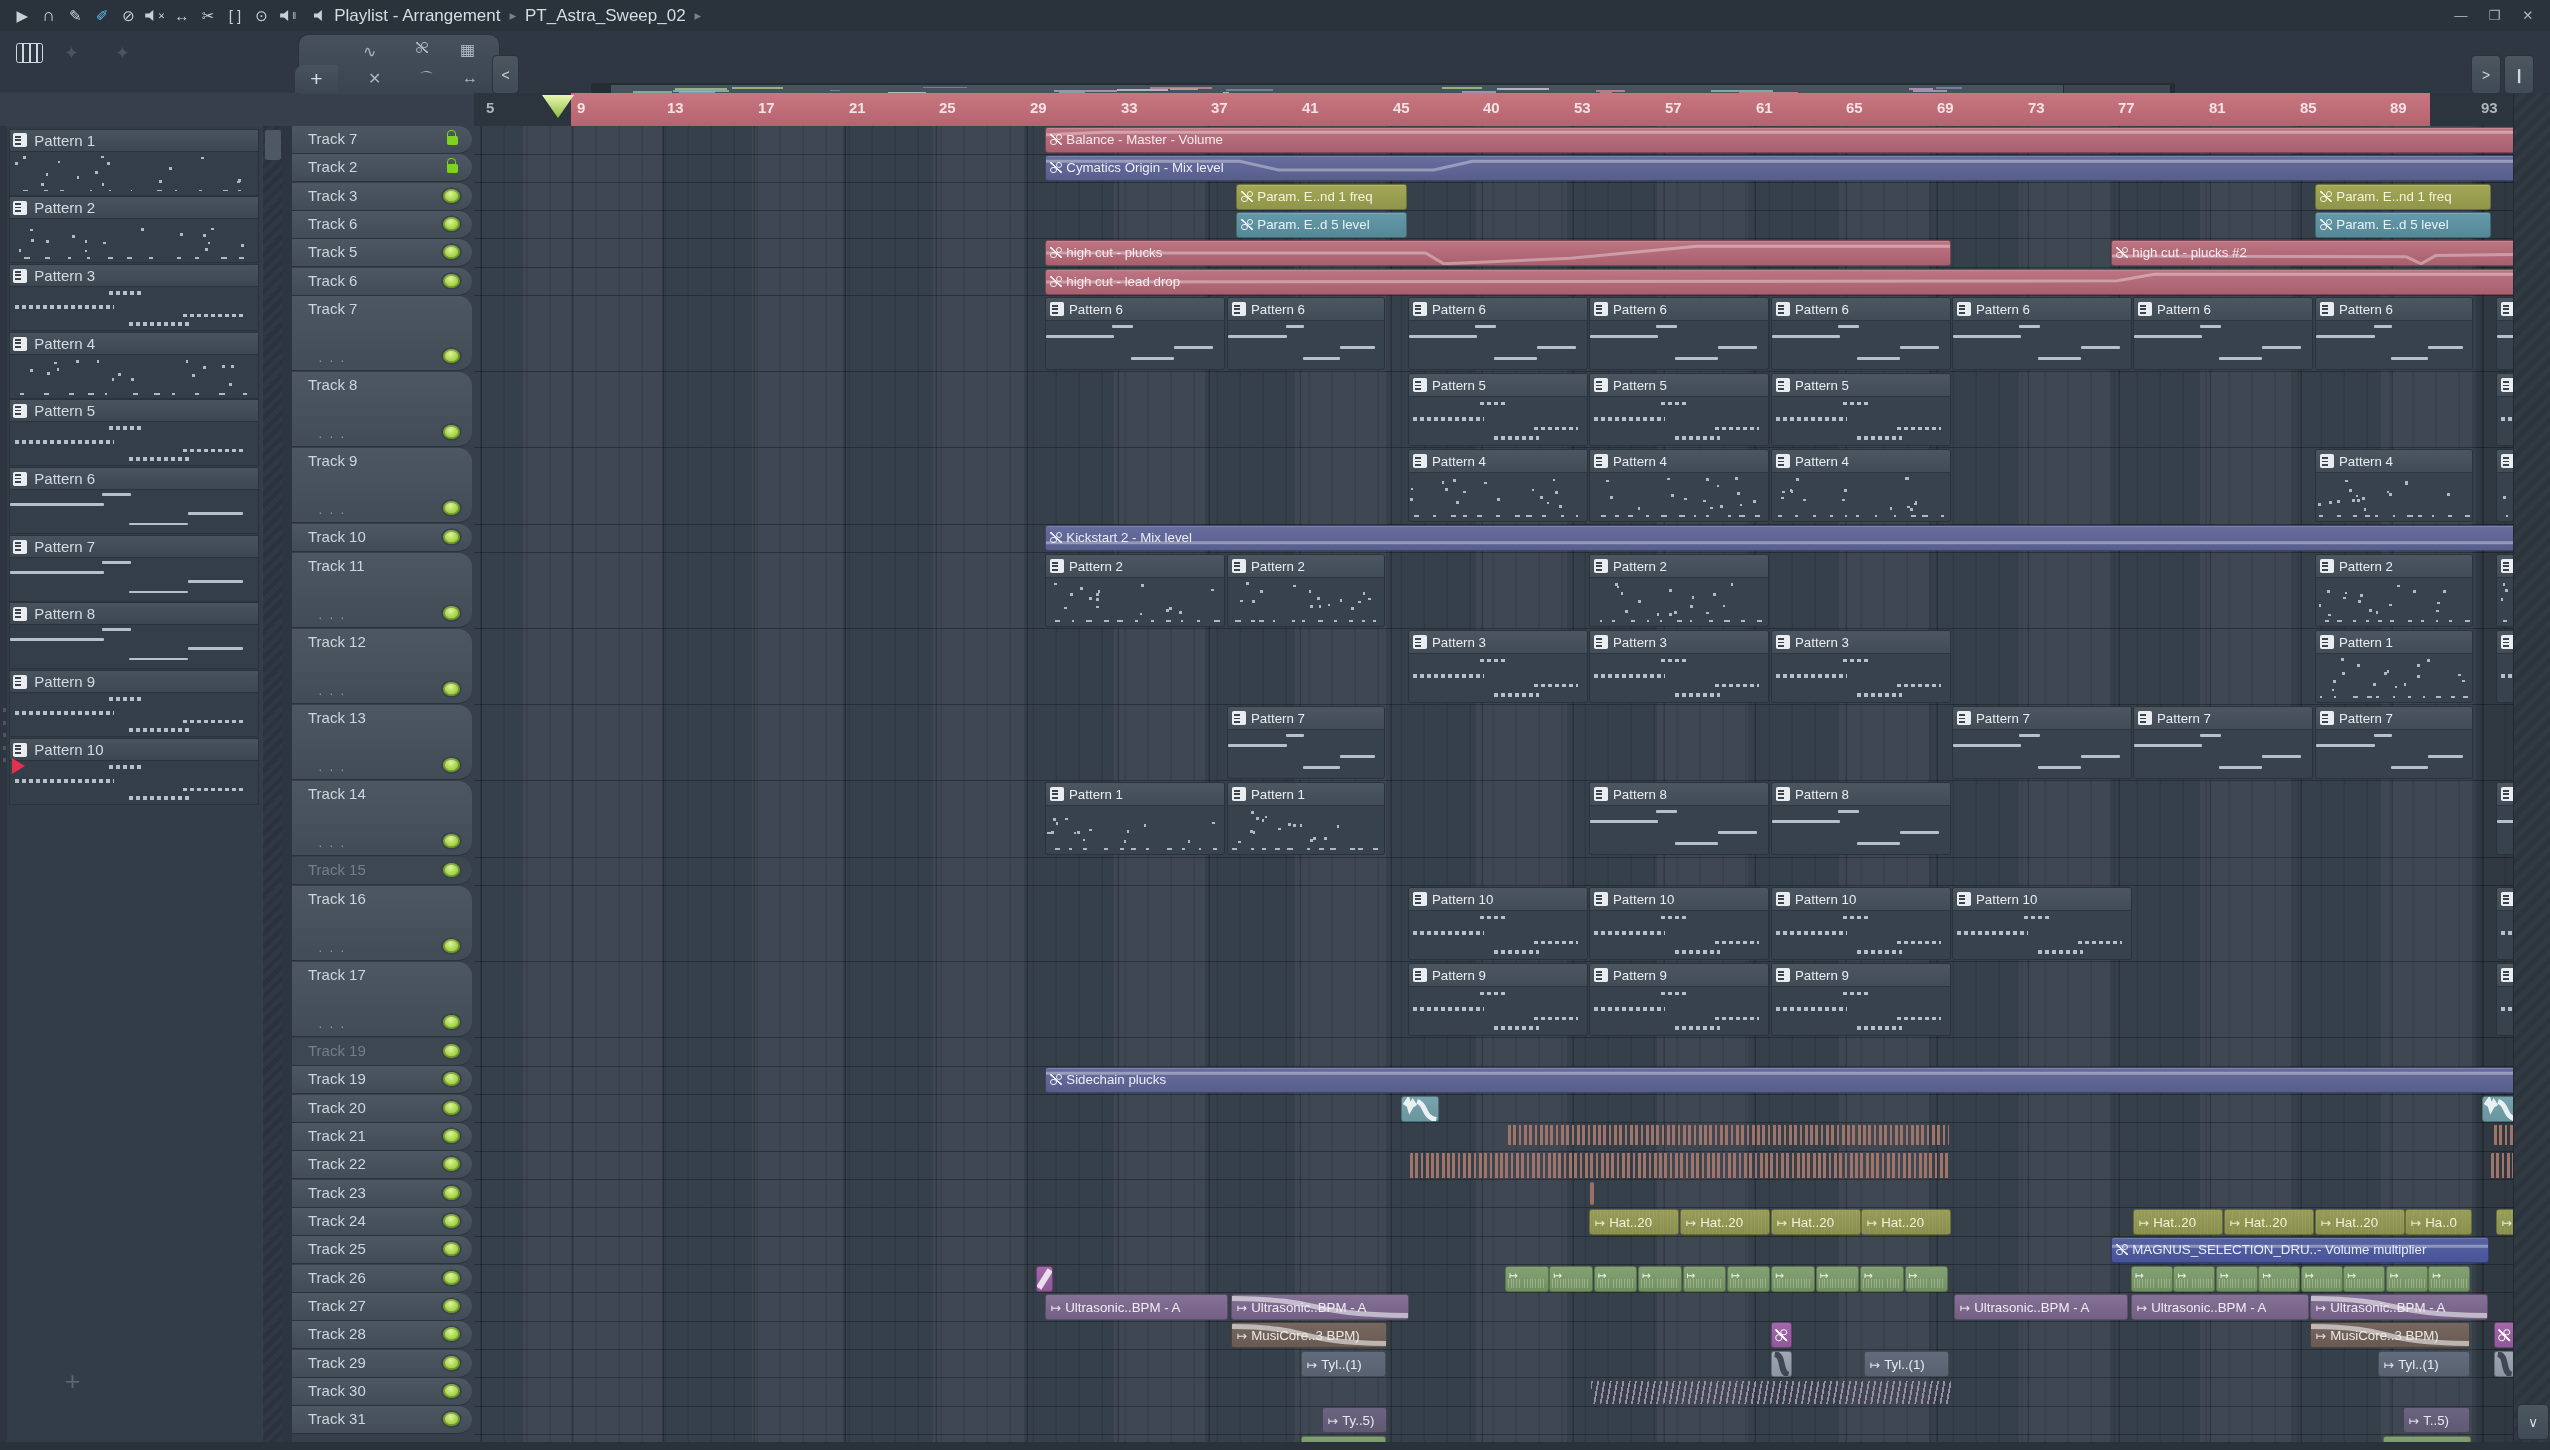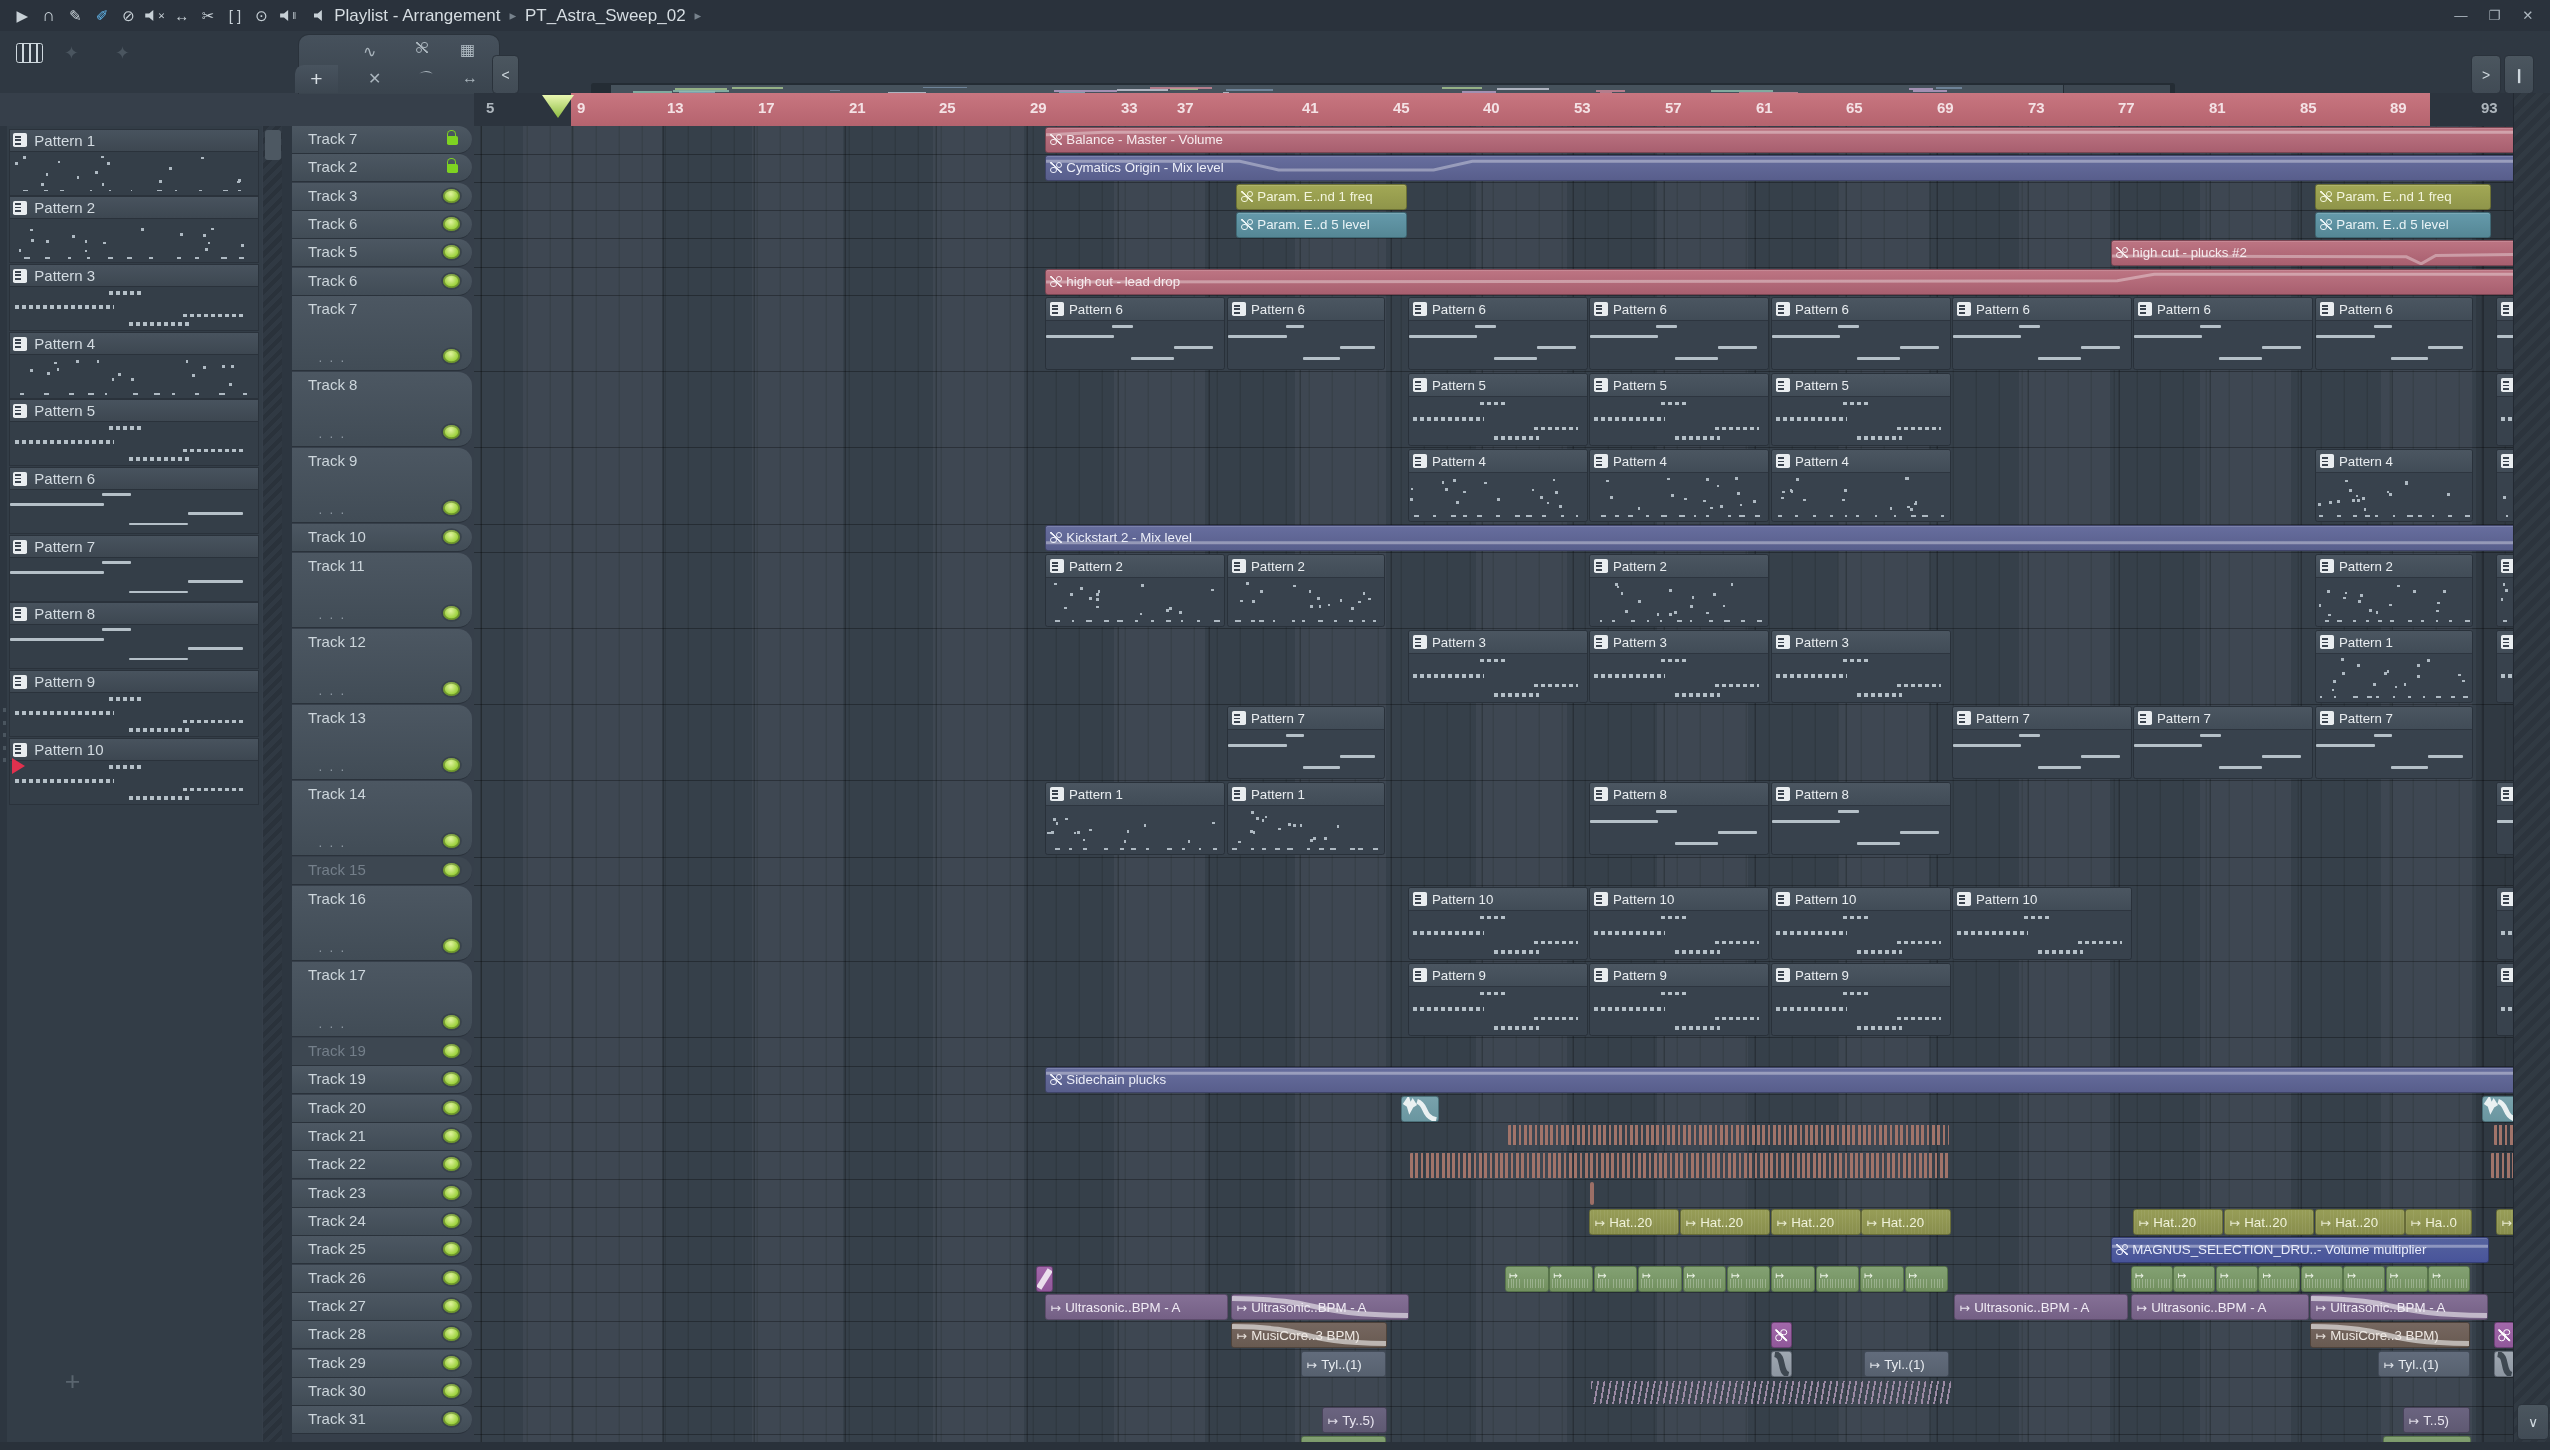--- a/index.html
+++ b/index.html
@@ -311,21 +311,21 @@
   <div id="ruler">
       <div class="sel" style="left: 97px; width: 1859px;"></div>
       <div class="rnum dark" style="left: 12px;">5</div>
       <div class="rnum" style="left: 103px;">9</div>
       <div class="rnum" style="left: 193px;">13</div>
       <div class="rnum" style="left: 284px;">17</div>
       <div class="rnum" style="left: 375px;">21</div>
       <div class="rnum" style="left: 465px;">25</div>
       <div class="rnum" style="left: 556px;">29</div>
       <div class="rnum" style="left: 647px;">33</div>
-      <div class="rnum" style="left: 703px;">37</div>
+      <div class="rnum" style="left: 737px;">37</div>
       <div class="rnum" style="left: 828px;">41</div>
       <div class="rnum" style="left: 919px;">45</div>
       <div class="rnum" style="left: 1009px;">40</div>
       <div class="rnum" style="left: 1100px;">53</div>
       <div class="rnum" style="left: 1191px;">57</div>
       <div class="rnum" style="left: 1282px;">61</div>
       <div class="rnum" style="left: 1372px;">65</div>
       <div class="rnum" style="left: 1463px;">69</div>
       <div class="rnum" style="left: 1554px;">73</div>
       <div class="rnum" style="left: 1644px;">77</div>
@@ -735,20 +735,29 @@
           <div class="alink"></div>
           <span>Param. E..d 5 level</span>
         </div>
       </div>
       <div class="clip c-teal" style="left: 1841px; top: 86px; width: 176px; height: 26px;">
         <div class="lblrow">
           <div class="alink"></div>
           <span>Param. E..d 5 level</span>
         </div>
       </div>
+      <div class="clip c-pink" style="left: 571px; top: 114px; width: 906px; height: 26px;">
+        <div class="lblrow">
+          <div class="alink"></div>
+          <span>high cut - plucks</span>
+        </div>
+        <svg viewBox="0 0 100 100" preserveAspectRatio="none" class="ovl">
+          <polyline points="0,50 42,50 44,95 57.99999999999999,72 72,22 100,22" fill="none" stroke="rgba(255,255,255,.35)" stroke-width="3" vector-effect="non-scaling-stroke"></polyline>
+        </svg>
+      </div>
       <div class="clip c-pink" style="left: 1637px; top: 114px; width: 738px; height: 26px;">
         <div class="lblrow">
           <div class="alink"></div>
           <span>high cut - plucks #2</span>
         </div>
         <svg viewBox="0 0 100 100" preserveAspectRatio="none" class="ovl">
           <polyline points="0,62 40,66 42,95 44,60 60,55.00000000000001 63,22 100,26" fill="none" stroke="rgba(255,255,255,.35)" stroke-width="3" vector-effect="non-scaling-stroke"></polyline>
         </svg>
       </div>
       <div class="clip c-pink" style="left: 571px; top: 143px; width: 1849px; height: 26px;">

